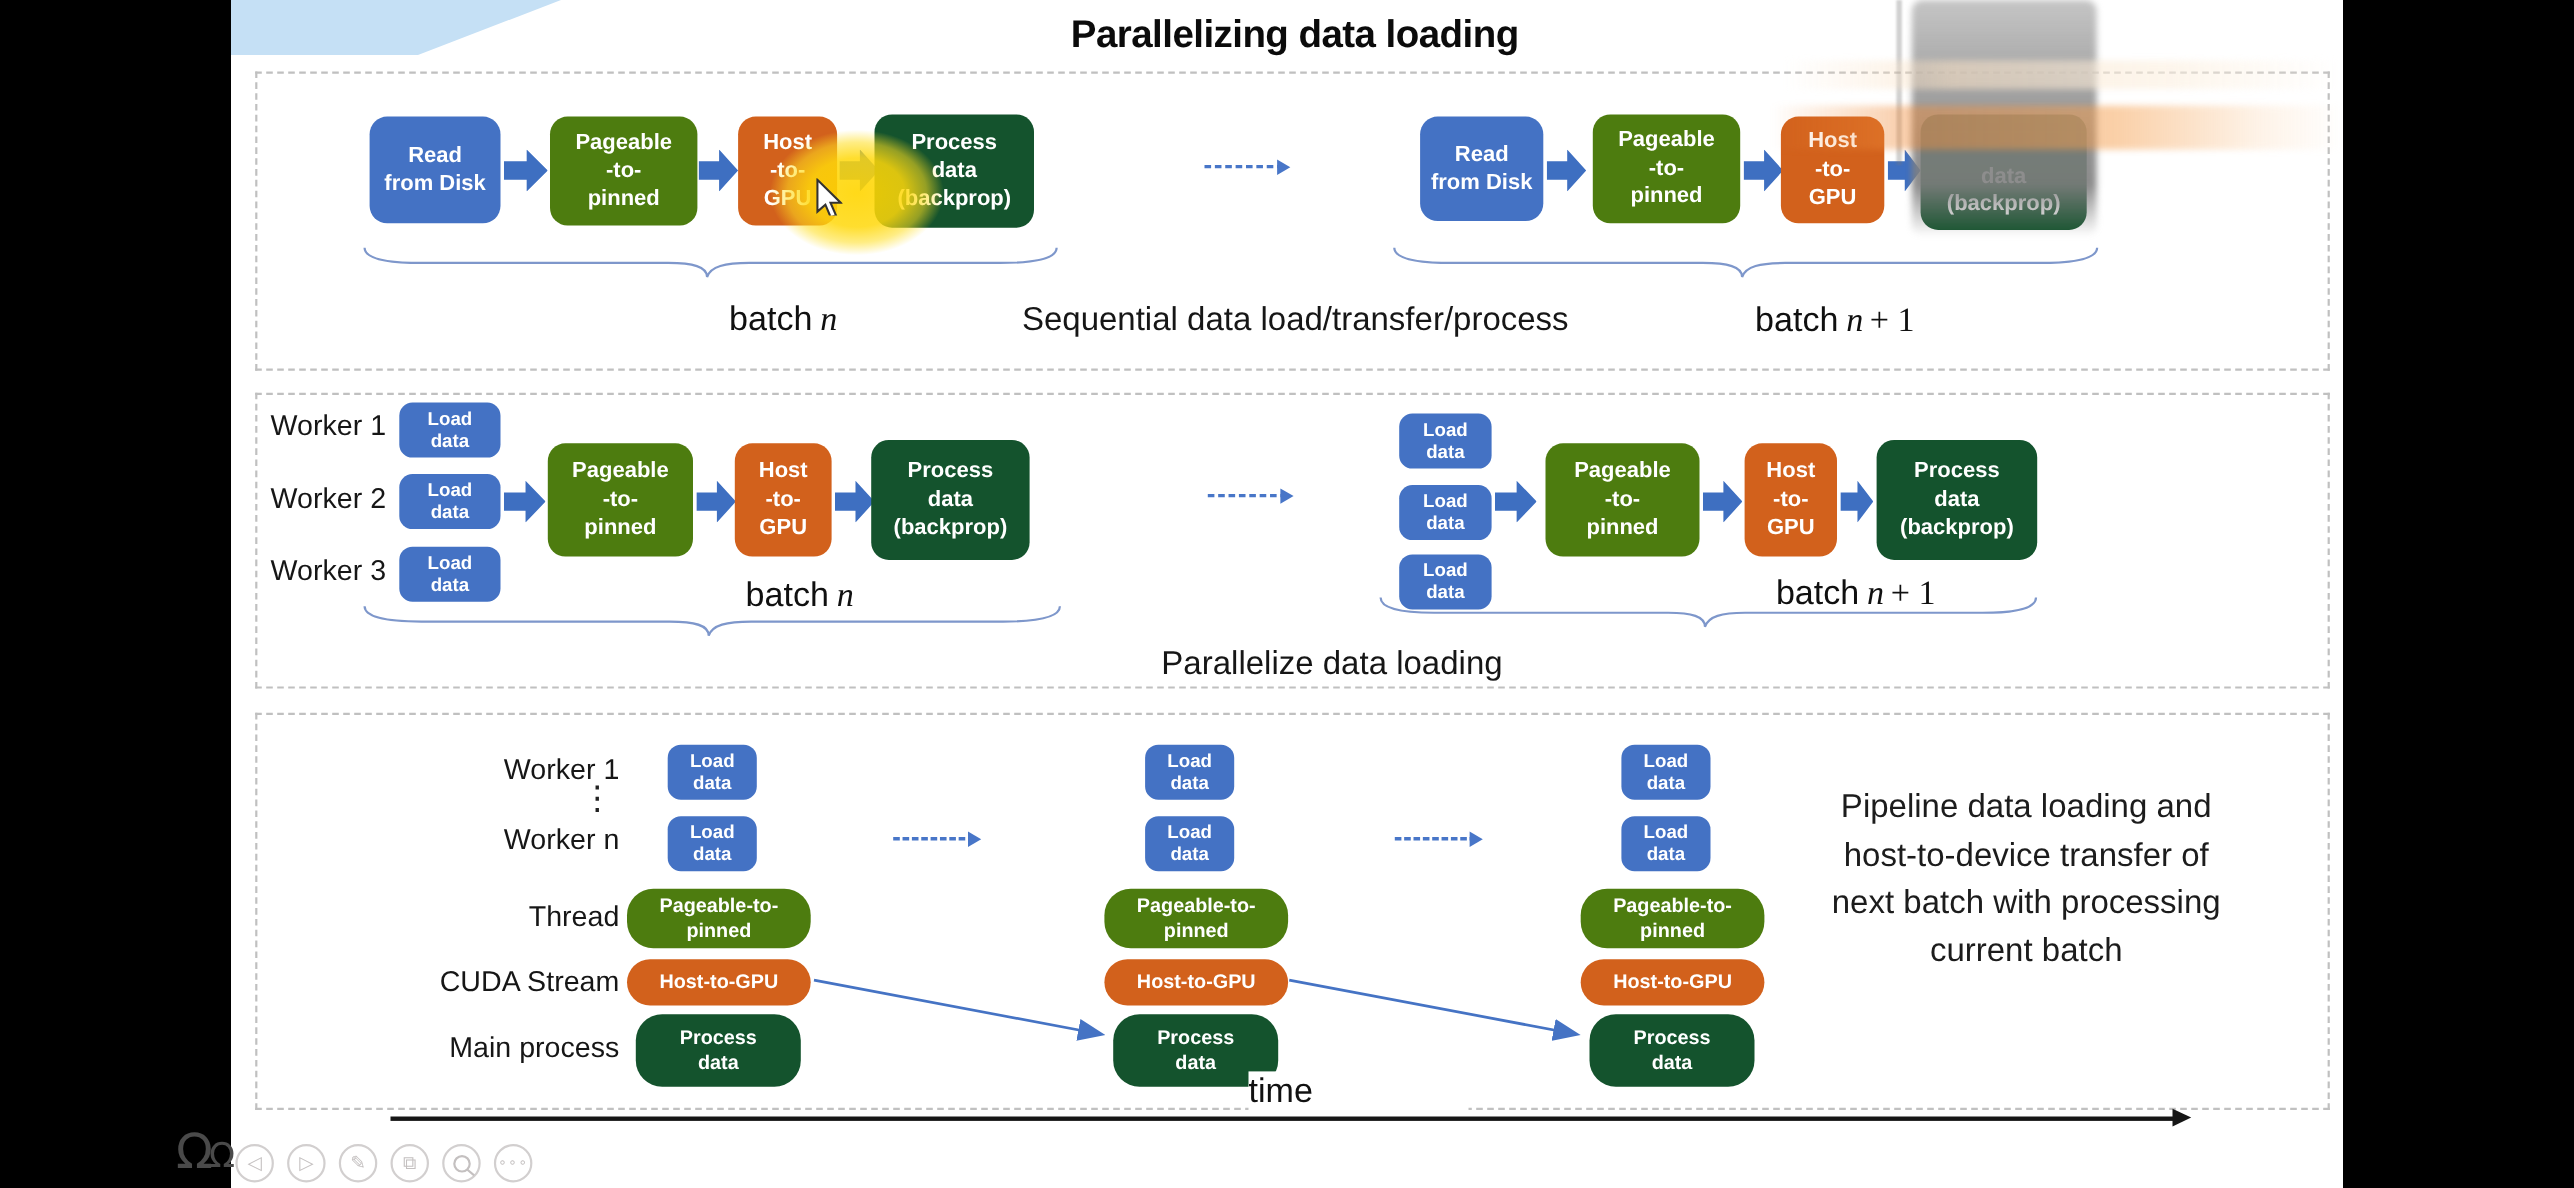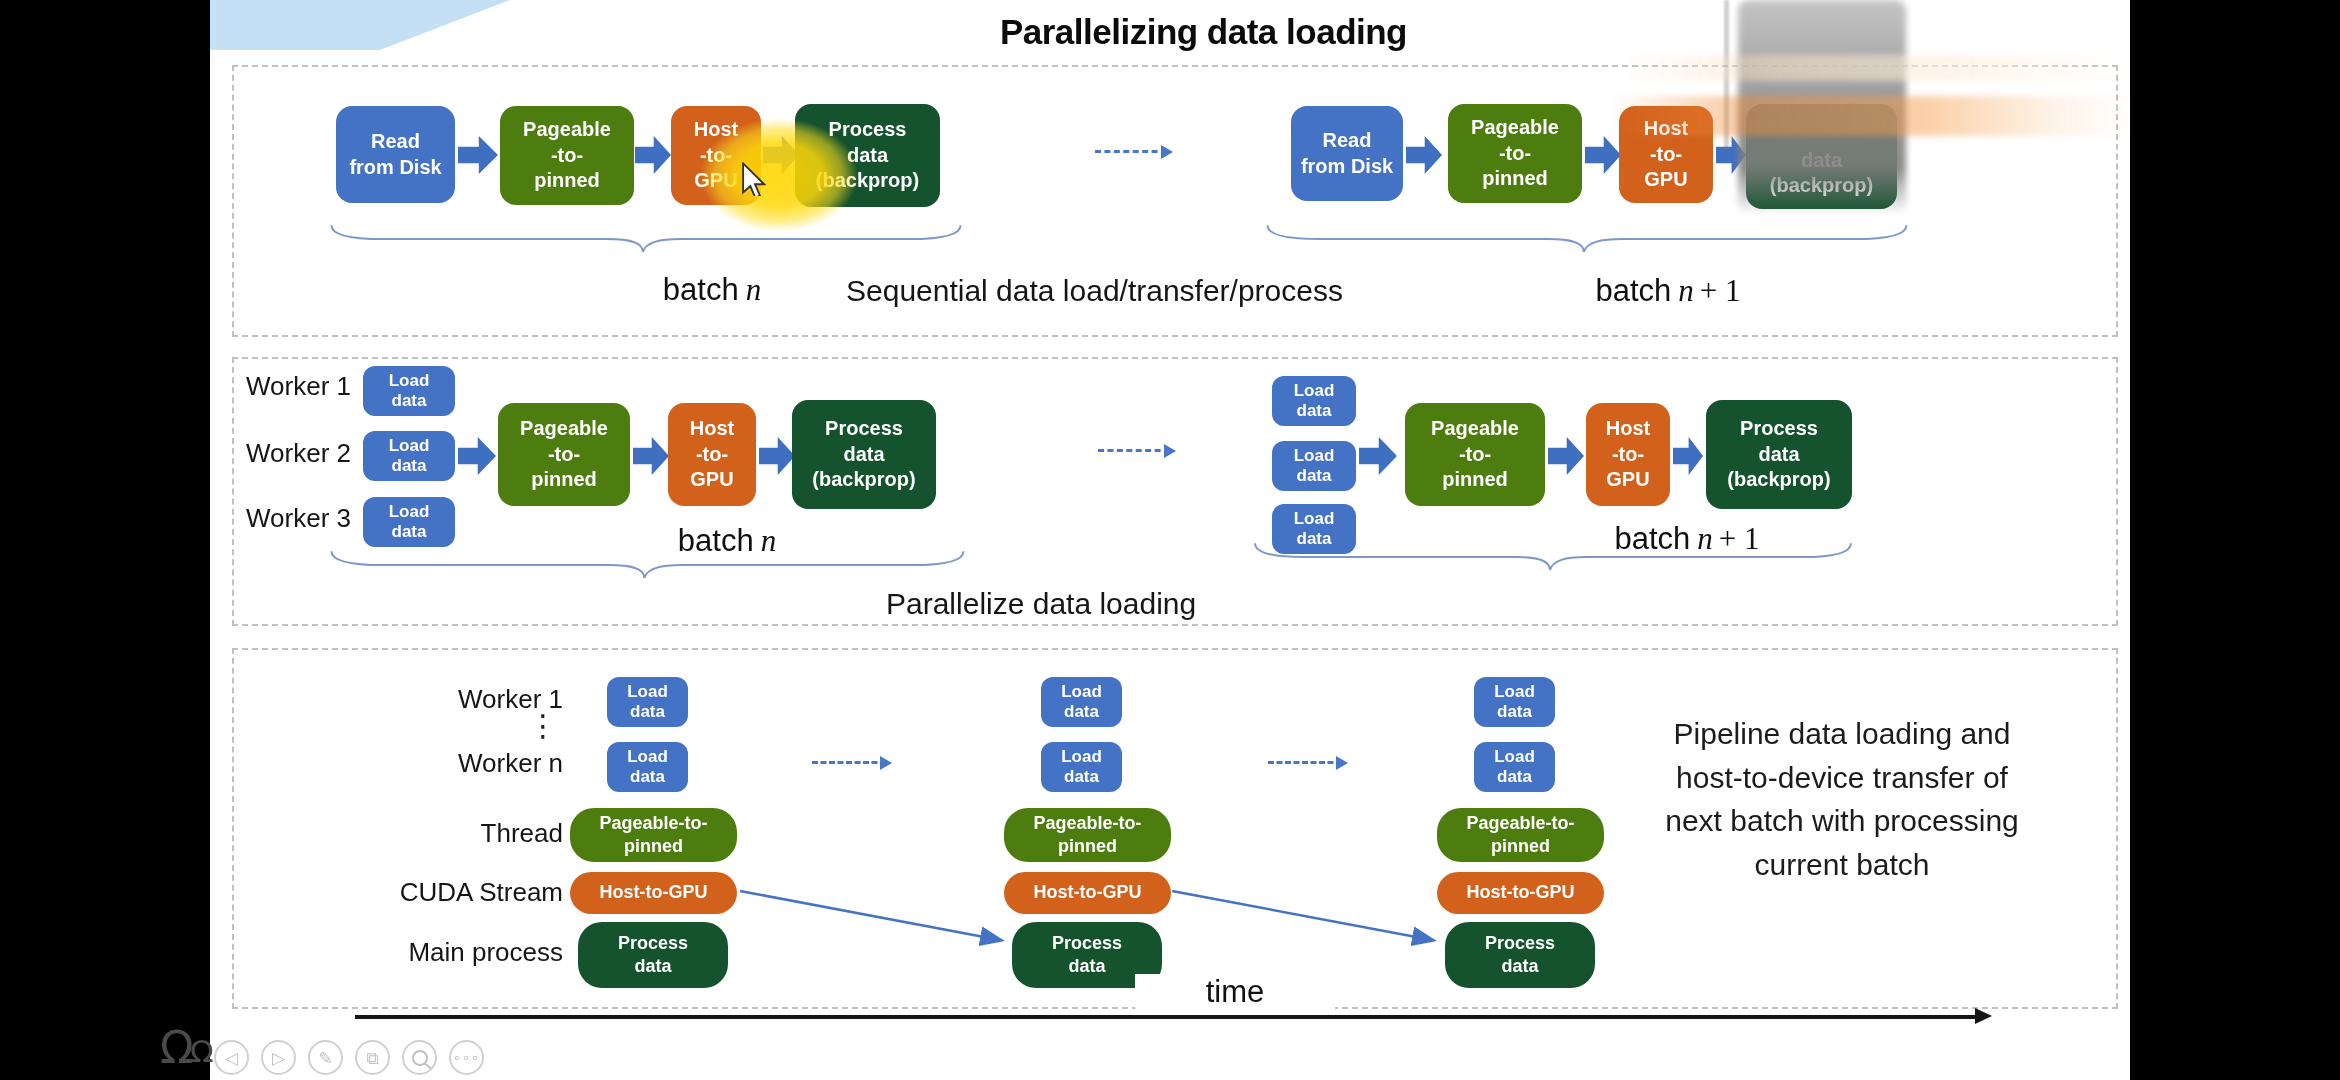--- a/index.html
+++ b/index.html
@@ -1,47 +1,47 @@
 <!DOCTYPE html>
 <html><head>
 <meta charset="utf-8">
 <style>
   html,body{margin:0;padding:0;width:2340px;height:1080px;overflow:hidden;background:#000;
     font-family:"Liberation Sans","DejaVu Sans",sans-serif;}
   #stage{position:absolute;left:210px;top:0;width:1920px;height:1080px;background:#ffffff;}
   .wedge{position:absolute;left:0;top:0;width:300px;height:50px;background:#c5e0f5;
     clip-path:polygon(0 0,300px 0,170px 50px,0 50px);}
-  .title{position:absolute;left:737px;top:12px;width:460px;text-align:right;
+  .title{position:absolute;left:737px;top:12px;width:460px;text-align:center;
     font-size:35px;font-weight:bold;color:#0b0b0b;letter-spacing:-.5px;}
   .sect{position:absolute;border:2px dashed #c0c0c0;z-index:1;}
   .box{position:absolute;border-radius:16px;color:#fff;font-weight:bold;display:flex;
     align-items:center;justify-content:center;text-align:center;white-space:pre-line;
     font-size:20px;line-height:1.28;z-index:3;}
   .sm{border-radius:12px;font-size:17px;line-height:1.2;}
   .r3{border-radius:24px;font-size:18px;line-height:1.3;}
   .blue{background:#4472c4}.green{background:#4d7c0f}.orange{background:#d2611c}.gray{background:#14532d}
   .barrow{position:absolute;background:#3e6fc1;z-index:2;
     clip-path:polygon(0% 28%,52% 28%,52% 0%,100% 50%,52% 100%,52% 72%,0% 72%);}
   .darrow{position:absolute;height:0;border-top:3px dashed #4876c8;z-index:3;}
   .darrow::after{content:'';position:absolute;right:-13px;top:-8px;width:0;height:0;
     border:7px solid transparent;border-left:12px solid #4876c8;}
   .lbl{position:absolute;color:#161616;font-size:26px;z-index:3;}
   .rlab{width:213px;text-align:right;}
-  .caption{position:absolute;color:#161616;font-size:30px;text-align:left;z-index:3;}
+  .caption{position:absolute;color:#161616;font-size:30px;text-align:right;z-index:3;}
   .batch{position:absolute;font-size:31px;color:#101010;text-align:center;z-index:3;}
   .batch i{font-family:"Liberation Serif","DejaVu Serif",serif;font-style:italic;margin-left:7px;}
   .batch .plus{font-family:"Liberation Serif","DejaVu Serif",serif;margin-left:6px;}
   .brace{position:absolute;z-index:3;}
   .brace svg{display:block;width:100%;height:100%;}
   .brace path{fill:none;stroke:#7e97cb;stroke-width:2;vector-effect:non-scaling-stroke;}
   .note{position:absolute;left:1412px;top:712px;width:440px;text-align:center;color:#1c1c1c;
     font-size:30px;line-height:1.45;white-space:pre-line;z-index:3;}
   .dots{position:absolute;left:318px;top:708px;width:30px;text-align:center;font-size:30px;
     color:#222;z-index:3;letter-spacing:0;}
-  .timelbl{position:absolute;left:925px;top:974px;width:200px;text-align:center;font-size:31px;
+  .timelbl{position:absolute;left:925px;top:974px;width:200px;text-align:left;font-size:31px;
     color:#111;z-index:4;background:#fff;}
   .tarrow{position:absolute;left:145px;top:1015px;width:1630px;height:4px;background:#161616;z-index:4;}
   .tarrow::after{content:'';position:absolute;right:-15px;top:-7px;width:0;height:0;
     border:8px solid transparent;border-left:17px solid #161616;}
   .smear{position:absolute;left:1528px;top:0;width:168px;height:215px;z-index:5;border-radius:10px;
     background:linear-gradient(180deg,rgba(150,150,150,.55) 0%,rgba(145,145,145,.78) 30%,
       rgba(132,132,132,.88) 58%,rgba(127,127,127,.9) 78%,rgba(127,127,127,0) 100%);
     filter:blur(3px);}
   .smline{position:absolute;left:1514px;top:0;width:5px;height:150px;background:rgba(120,120,120,.35);
     filter:blur(1px);z-index:5;}

